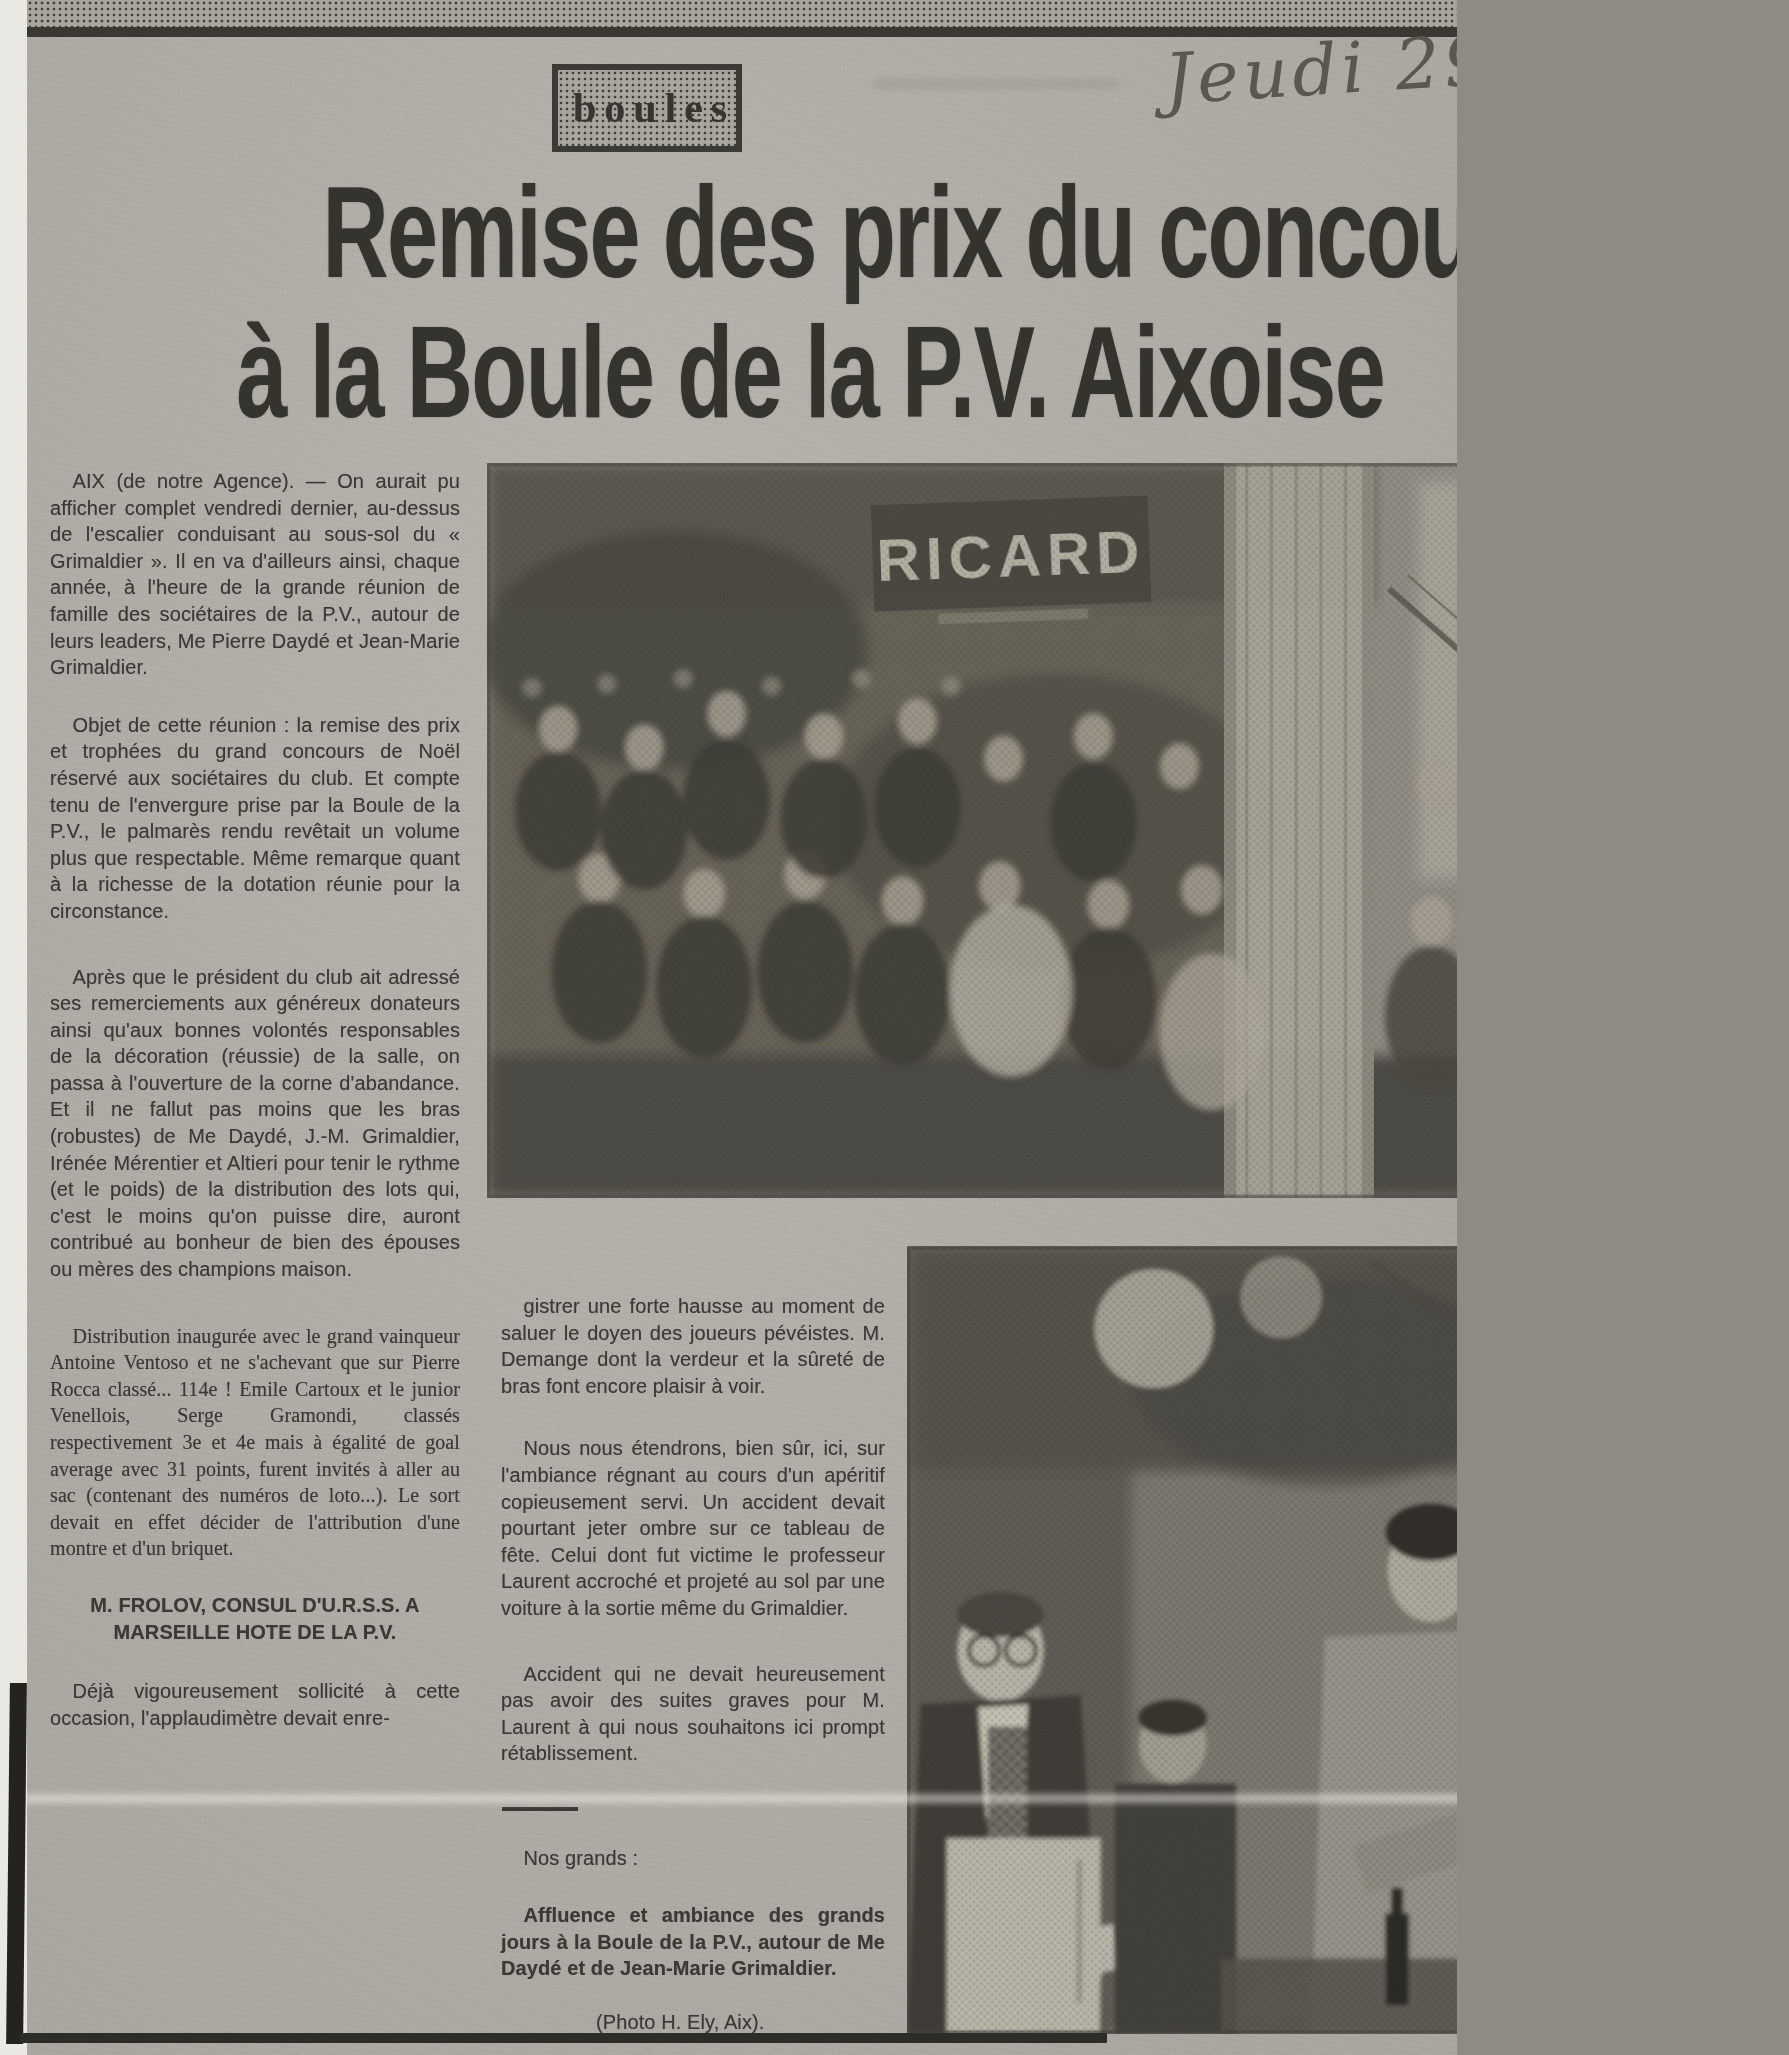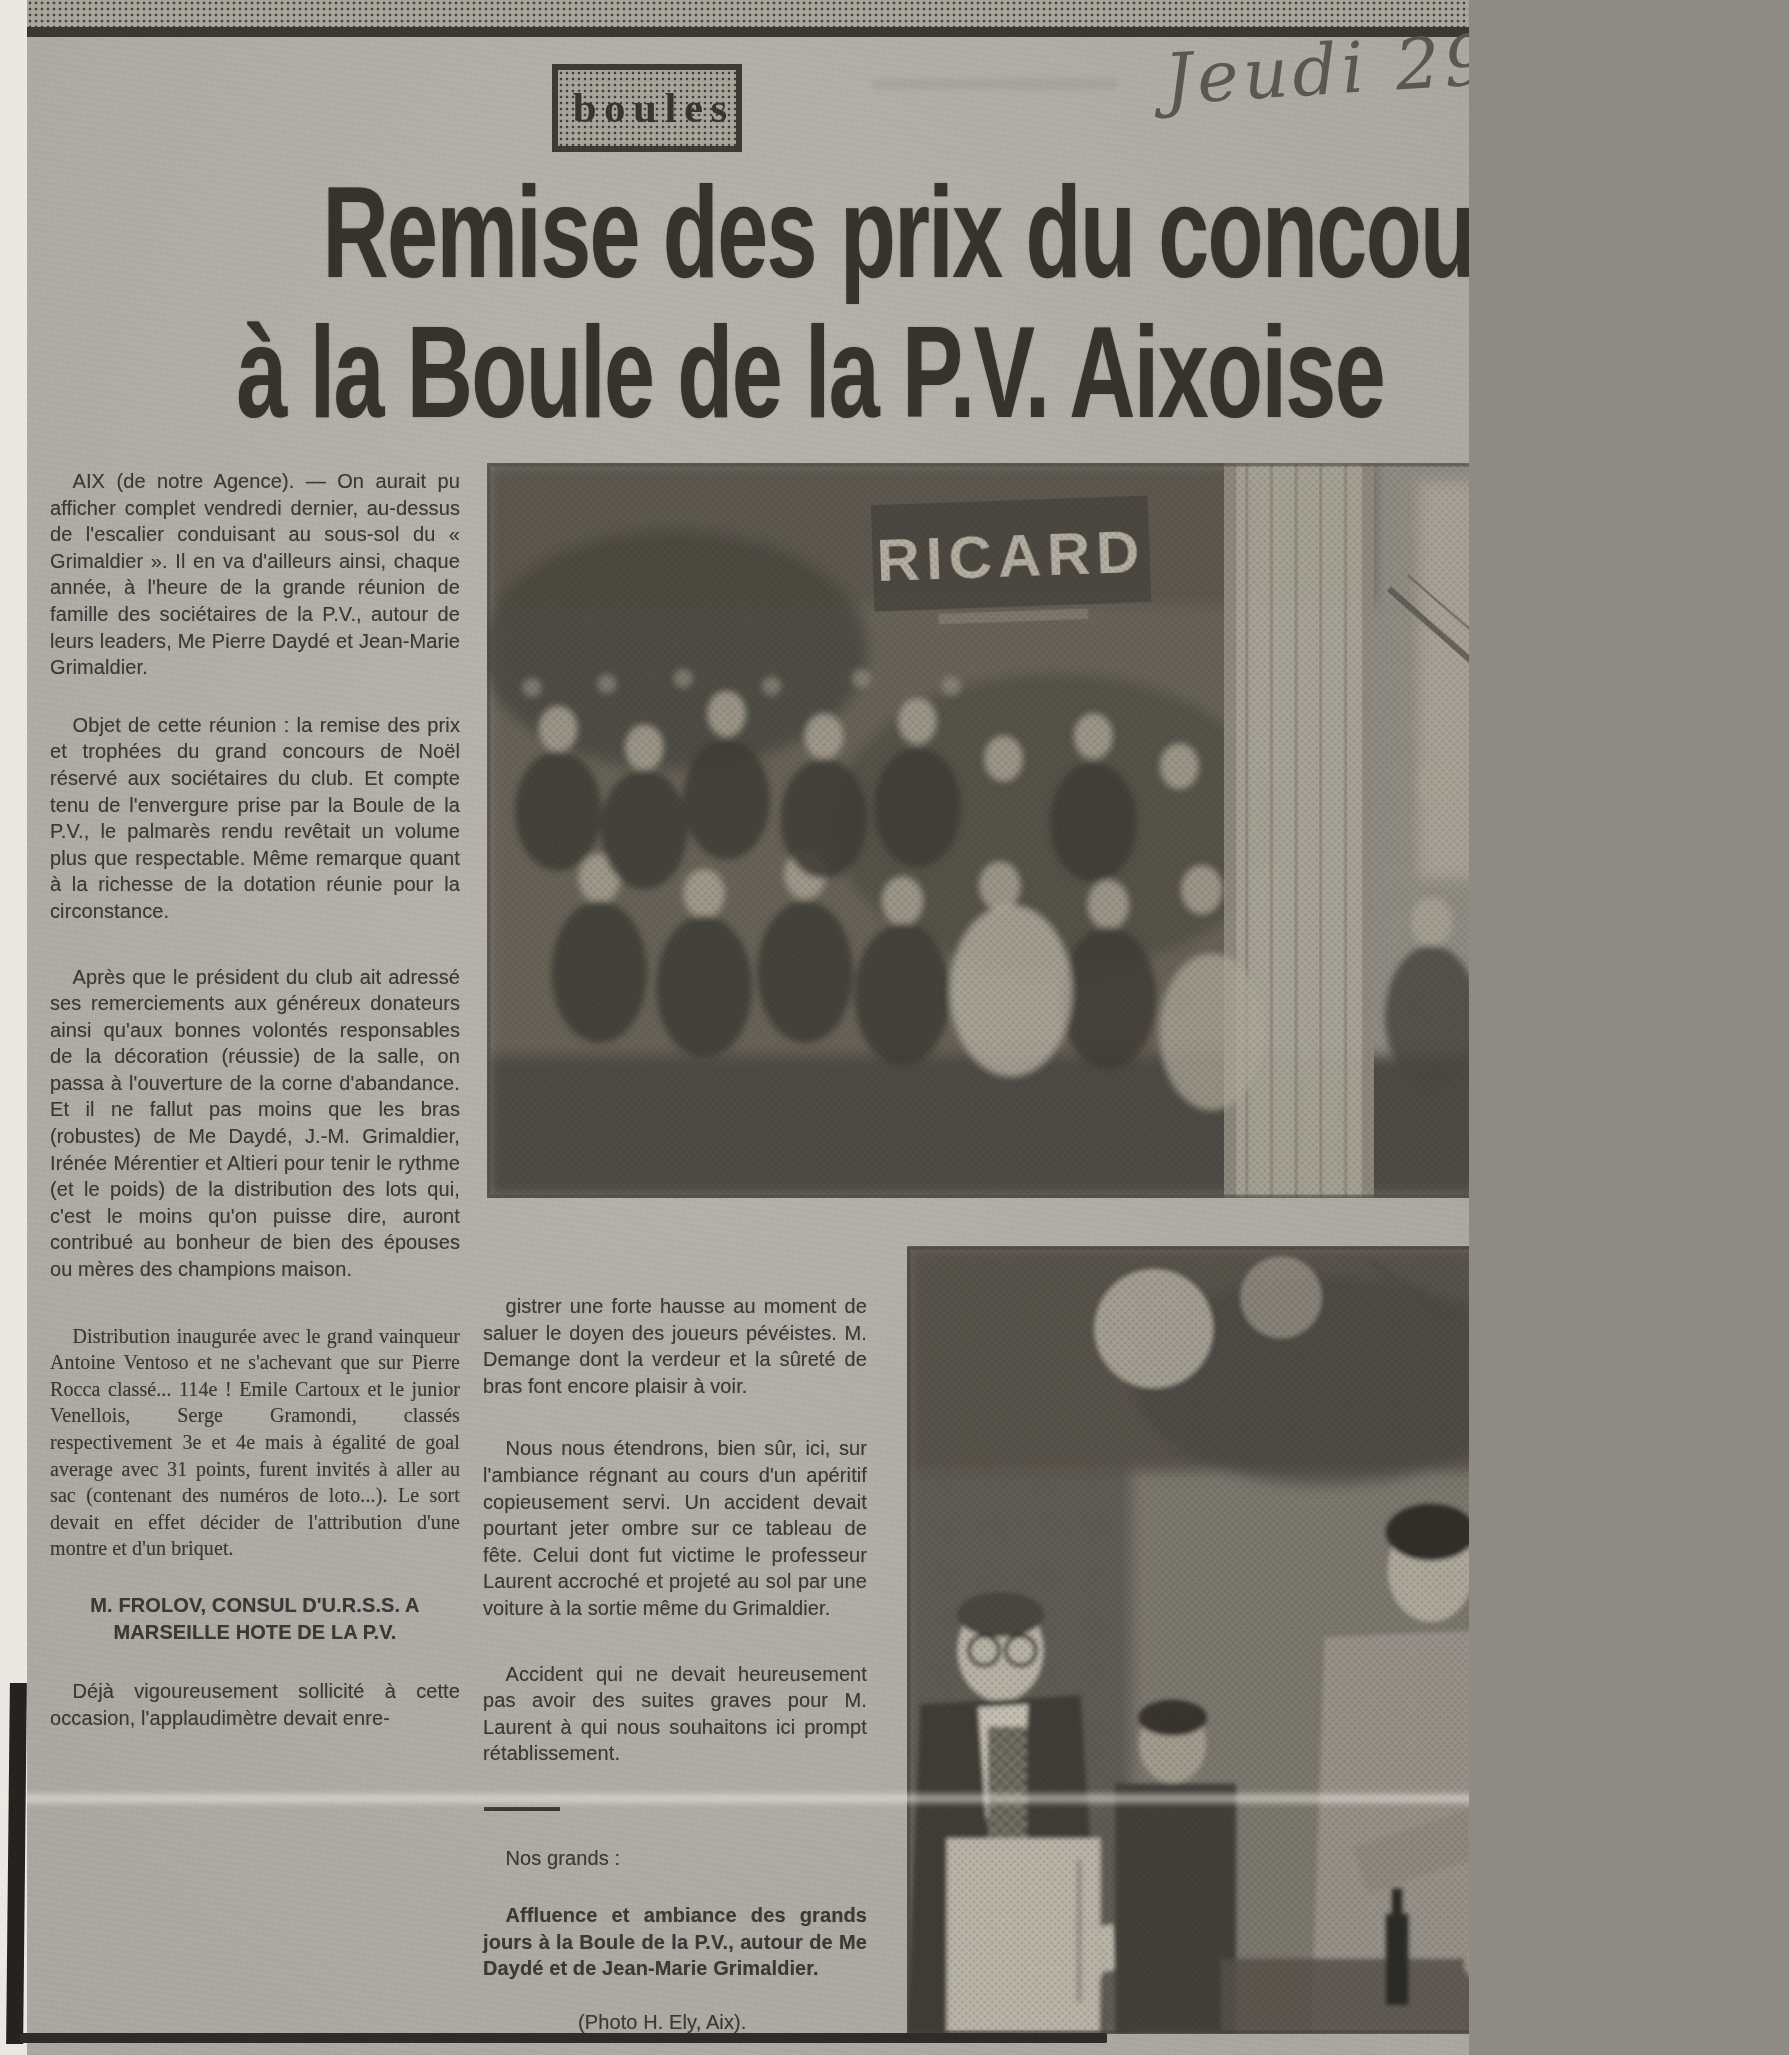--- a/index.html
+++ b/index.html
@@ -1,21 +1,21 @@
 <!DOCTYPE html>
 <html style="font-size:12px"><head>
 <meta charset="utf-8">
 <style>
   html,body{margin:0;padding:0;}
   body{background:#8e8b85;font-family:"Liberation Sans",sans-serif;}
   #paper{position:relative;width:1457px;height:2056px;background:#b3b0a9;overflow:hidden;
     background-image:
       radial-gradient(ellipse at 45% 35%, rgba(255,255,255,0.06), rgba(0,0,0,0.05) 85%),
       repeating-linear-gradient(8deg, rgba(0,0,0,0.015) 0 2.2px, rgba(0,0,0,0) 2.2px 6px),
-      repeating-linear-gradient(98deg, rgba(255,255,255,0.02) 0 1.5px, rgba(255,255,255,0) 1.5px 5.2px); padding-left: 12px;}
+      repeating-linear-gradient(98deg, rgba(255,255,255,0.02) 0 1.5px, rgba(255,255,255,0) 1.5px 5.2px);}
   .halftone{background-color:#a8a59c;
     background-image:radial-gradient(circle, rgba(48,46,42,0.85) 1.1px, rgba(48,46,42,0) 1.7px);
     background-size:6px 6px;}
   #left-margin{position:absolute;left:0;top:0;width:27px;height:2056px;background:#eae8e2;}
   #strip-dots{position:absolute;left:27px;top:0;width:1762px;height:28.4px;}
   #strip-bar{position:absolute;left:27px;top:27px;width:1762px;height:9.7px;background:#3a3833;}
   #boules-box{position:absolute;left:552px;top:64px;width:190px;height:88px;box-sizing:border-box;
     border:6.7px solid #3c3a34;text-align:center;}
   #boules-box .lbl{font-family:"Liberation Serif",serif;font-weight:bold;font-size:43px;
     letter-spacing:7.5px;color:#37352f;line-height:75px;text-indent:13.5px;}
@@ -32,21 +32,21 @@
     text-shadow:0 0 0.7px rgba(59,57,53,0.45);letter-spacing:0.1px;}
   .col p{margin:4px;text-indent:22.5px;}
   #left-col{left:46px;top:464px;width:418px;}
   #left-col .p1{margin-bottom:31px;}
   #left-col .p2{margin-bottom:39px;}
   #left-col .p3{margin-bottom:40px;}
   #left-col .p4{margin-bottom:30px;font-family:Liberation Serif, serif;}
   #left-col .subhead{font-weight:bold;text-align:center;text-indent:0;margin-bottom:33px;}
   #left-col .p5{margin-bottom:36px;}
   #left-col .p6{margin-bottom:6px;}
-  #mid-col{left:479px;top:1289px;width:392px;}
+  #mid-col{left:497px;top:1289px;width:392px;}
   #mid-col .m1{margin-bottom:36px;}
   #mid-col .m2{margin-bottom:39px;}
   #mid-col .m3{margin-bottom:40px;}
   #mid-col .rule{width:76px;height:3.7px;background:#3b3935;margin:0 0 34px 4.5px;}
   #mid-col .photos-label{margin-bottom:31px;}
   #mid-col .caption{font-weight:bold;margin-bottom:27px;}
   #mid-col .credit{text-align:center;text-indent:0;padding-right:25.5px;}
   .photo{position:absolute;display:block;}
   .ghost{position:absolute;background:#66635c;opacity:0.12;filter:blur(2.2px);border-radius:6px;height:12px;}
   #crease-h{position:absolute;left:0;top:1794px;width:1789px;height:9px;

